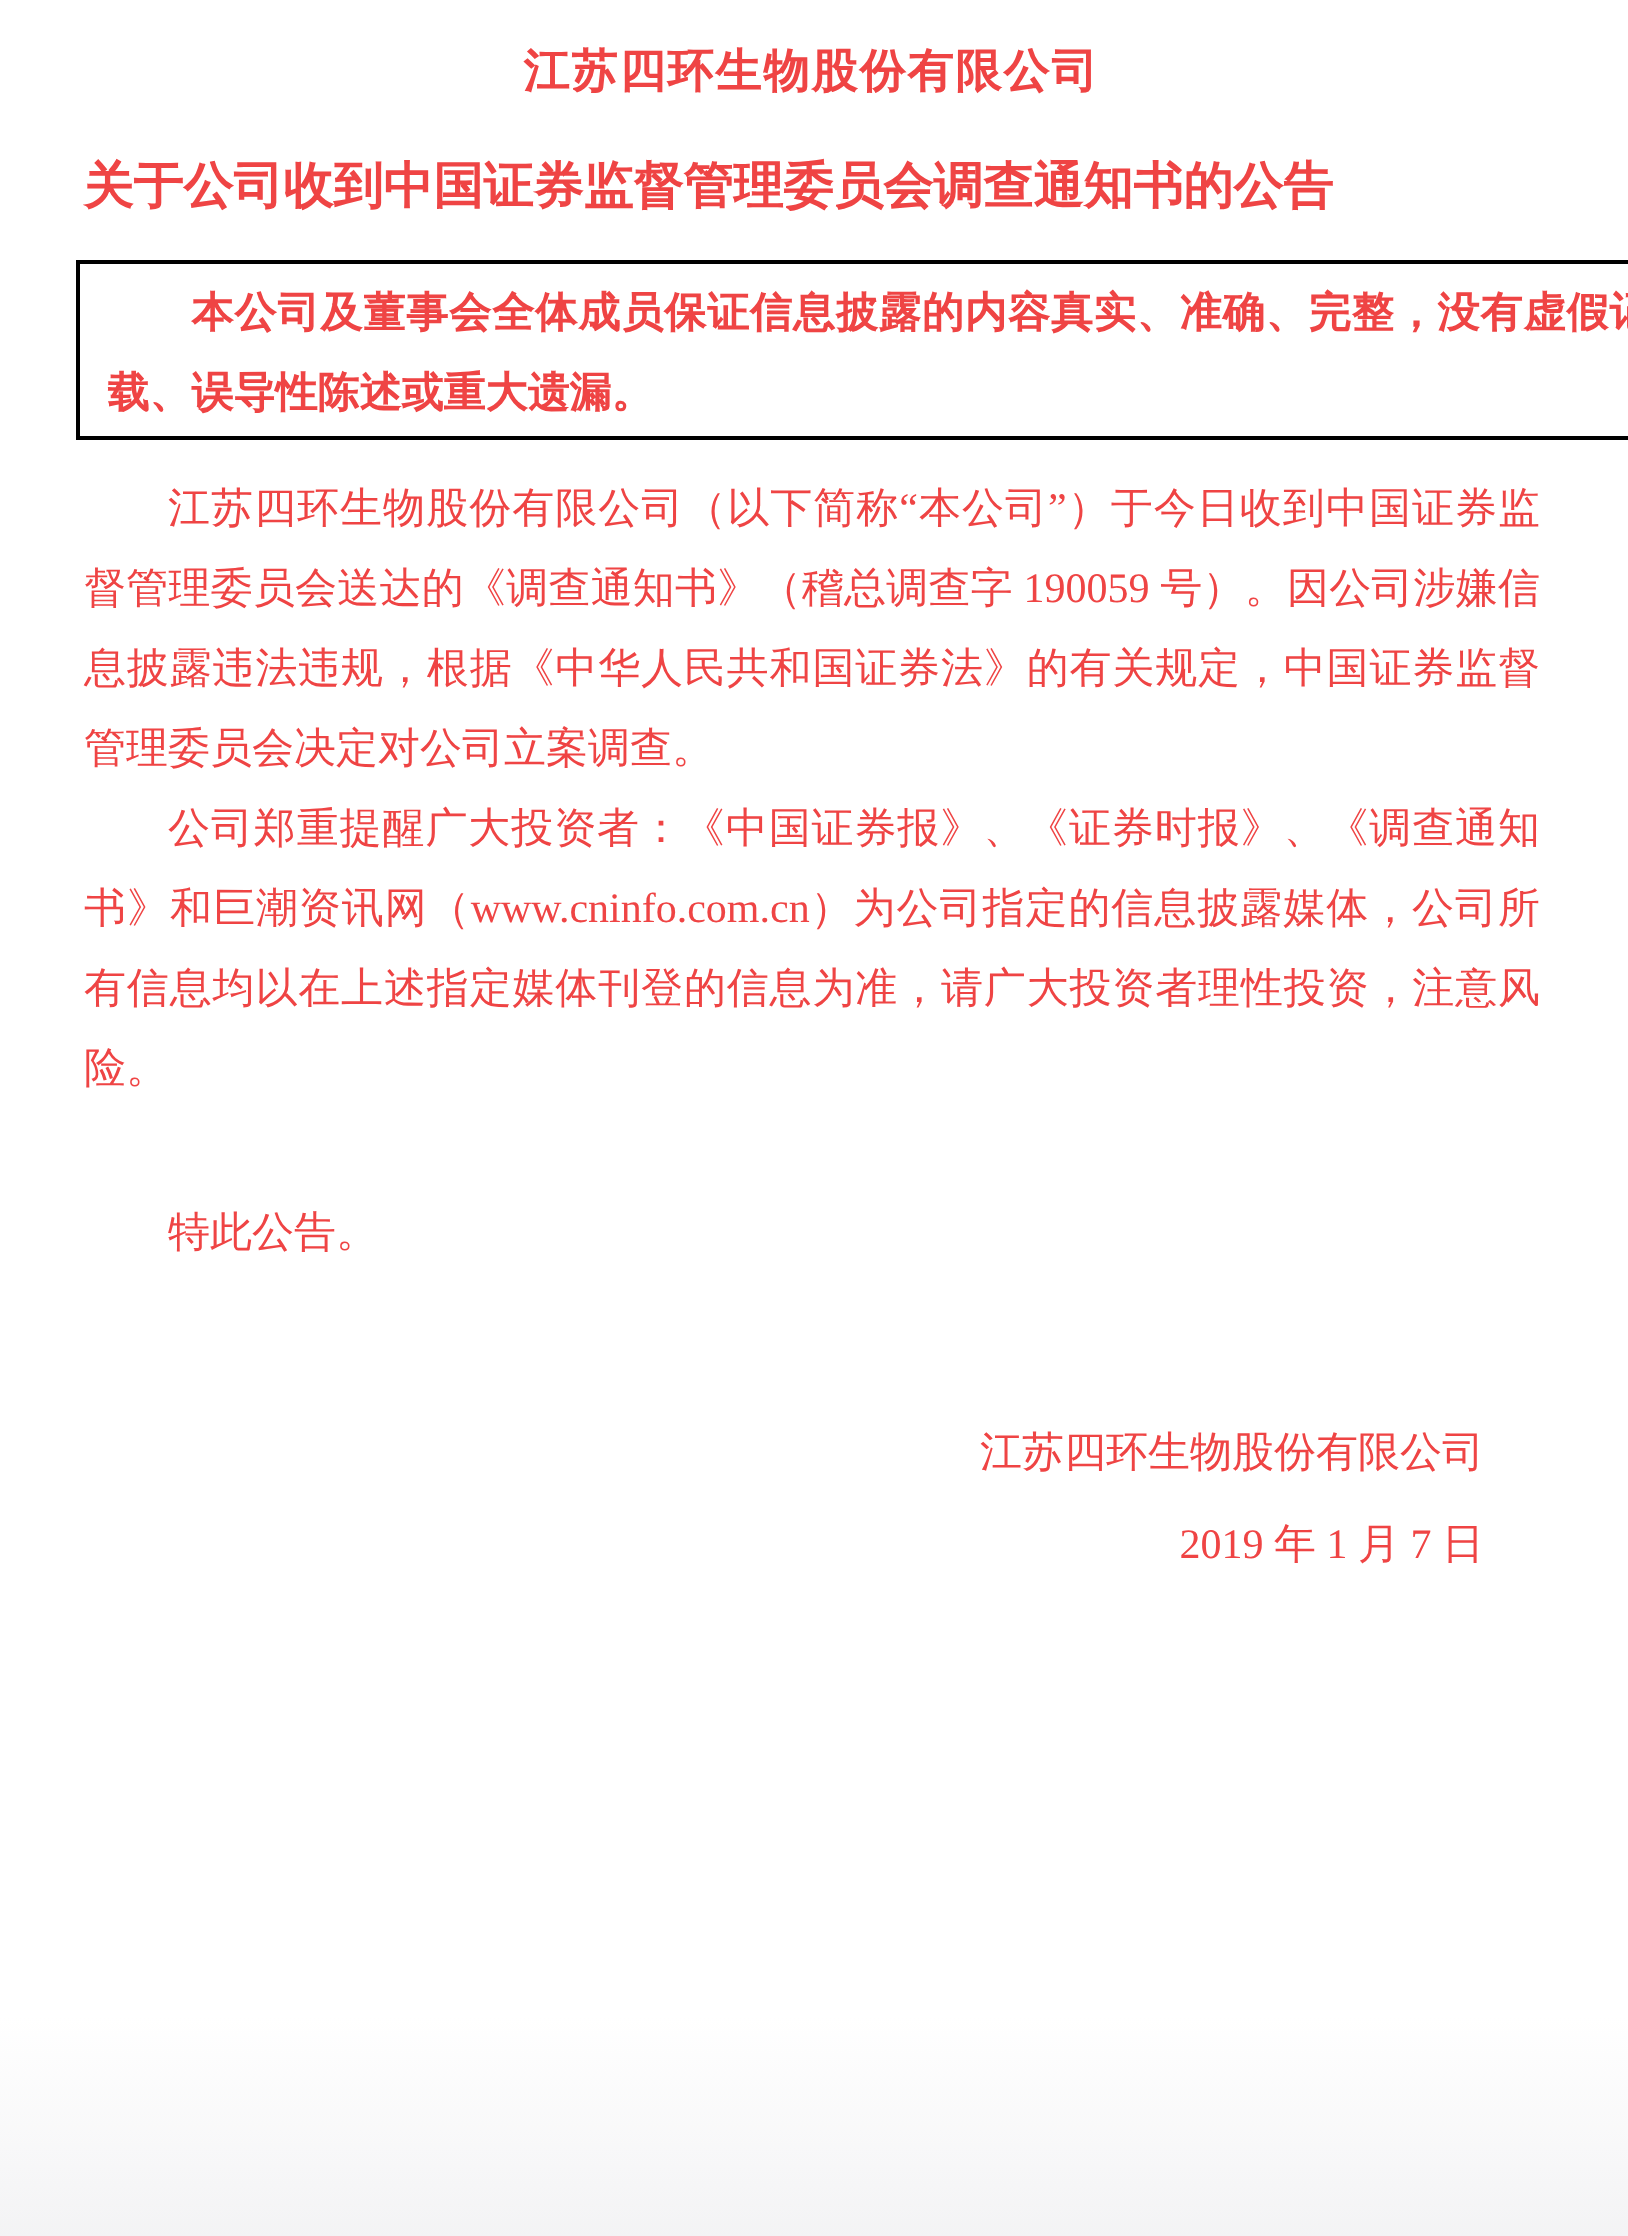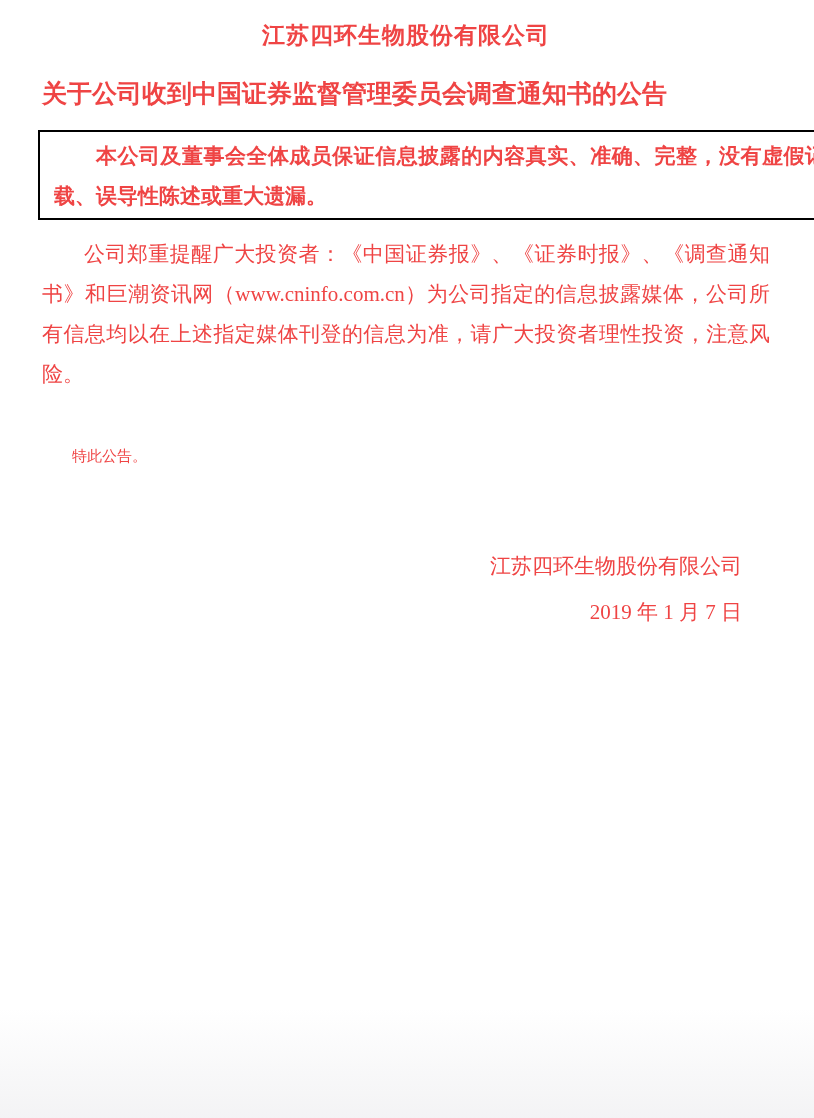--- a/index.html
+++ b/index.html
@@ -57,21 +57,21 @@
     font-size: 21px;
     line-height: 40px;
     text-align: justify;
     text-indent: 2em;
   }
   .body-text {
     margin-top: 14px;
   }
   .closing-statement {
     margin: 42px 0 0 0;
-    font-size: 15px;
+    font-size: 21px;
     line-height: 40px;
     text-indent: 2em;
   }
   .signature-block {
     margin-top: 70px;
     padding-right: 28px;
     text-align: right;
     font-size: 21px;
     line-height: 40px;
   }
@@ -95,20 +95,21 @@
 
   <h1 class="page-title">江苏四环生物股份有限公司</h1>
 
   <h2 class="page-subtitle">关于公司收到中国证券监督管理委员会调查通知书的公告</h2>
 
   <div class="disclaimer-box">
     <p class="disclaimer-text">本公司及董事会全体成员保证信息披露的内容真实、准确、完整，没有虚假记载、误导性陈述或重大遗漏。</p>
   </div>
 
   <div class="body-text">
+    <p>江苏四环生物股份有限公司（以下简称“本公司”）于今日收到中国证券监督管理委员会送达的《调查通知书》（稽总调查字 190059 号）。因公司涉嫌信息披露违法违规，根据《中华人民共和国证券法》的有关规定，中国证券监督管理委员会决定对公司立案调查。</p>
     <p>公司郑重提醒广大投资者：《中国证券报》、《证券时报》、《调查通知书》和巨潮资讯网（www.cninfo.com.cn）为公司指定的信息披露媒体，公司所有信息均以在上述指定媒体刊登的信息为准，请广大投资者理性投资，注意风险。</p>
   </div>
 
   <p class="closing-statement">特此公告。</p>
 
   <div class="signature-block">
     <div class="signature-company">江苏四环生物股份有限公司</div>
     <div class="signature-date">2019 年 1 月 7 日</div>
   </div>
 

